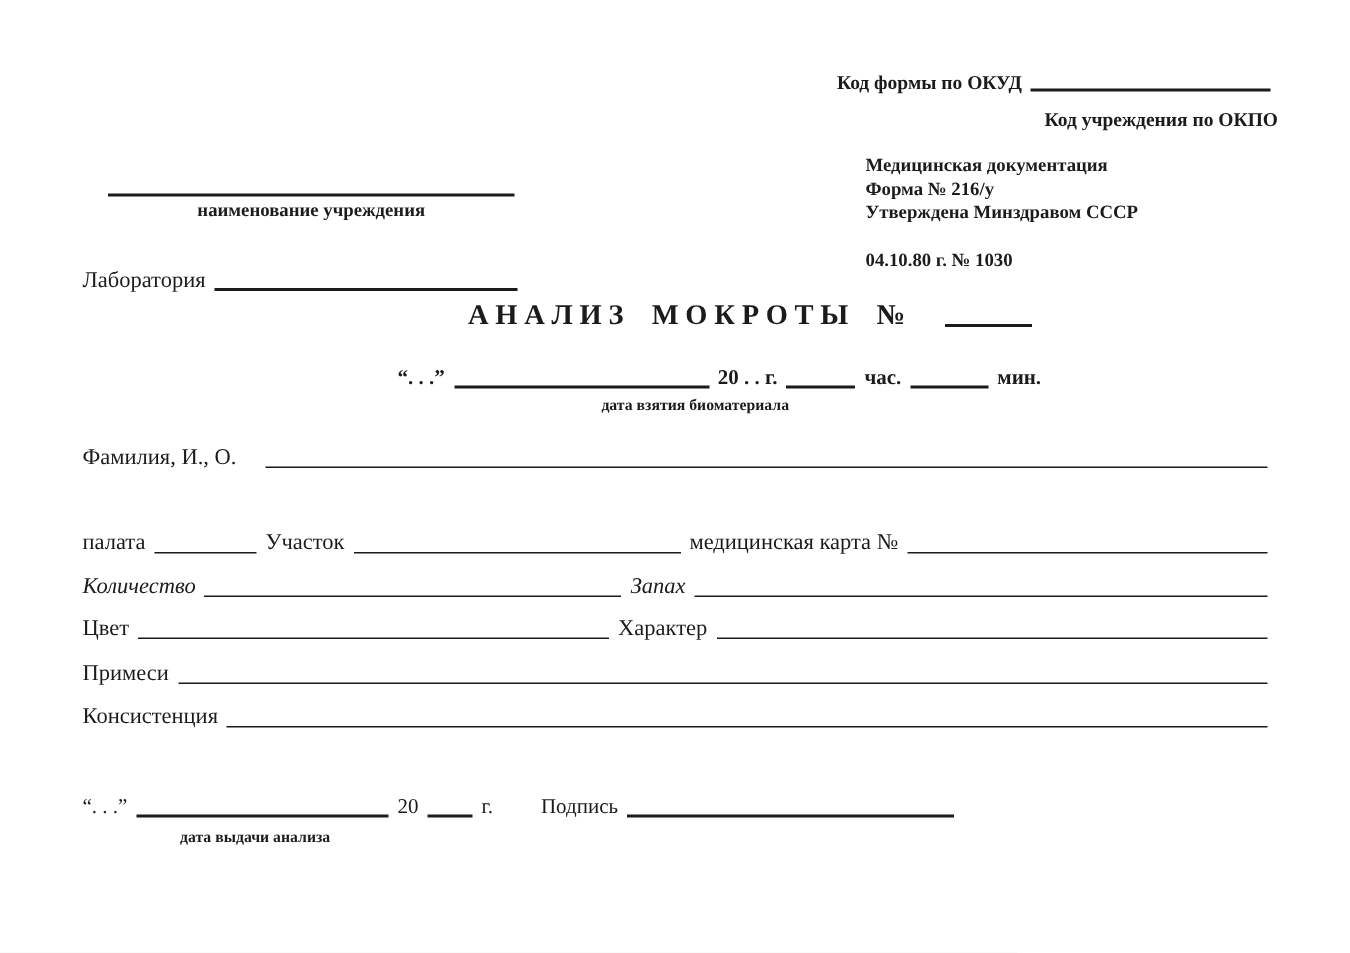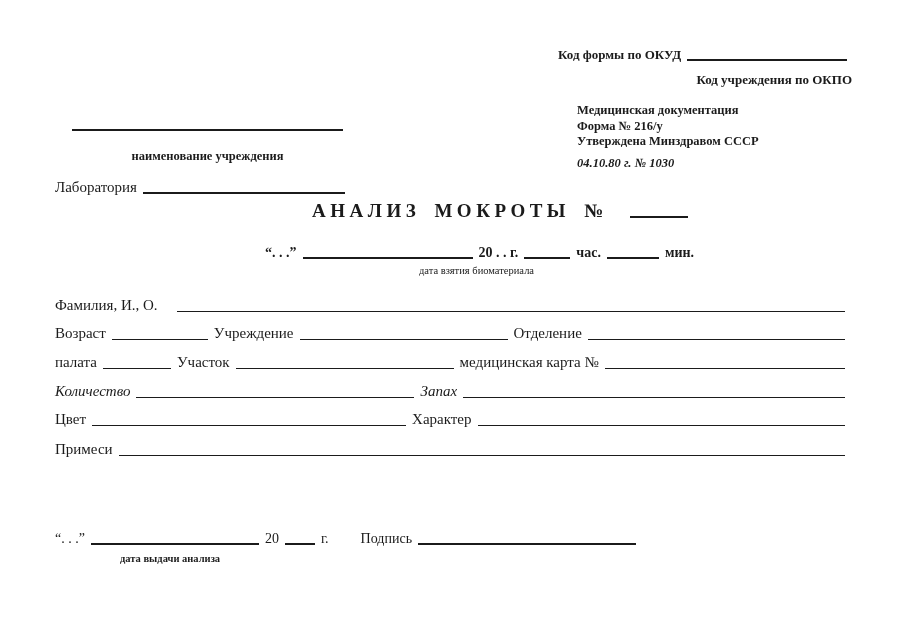--- a/index.html
+++ b/index.html
@@ -33,38 +33,38 @@
   }
   .ln.grow{flex:1 1 auto;}
   .ln.thick{border-bottom-width:2px;}
   .bold{font-weight:bold;}
   #doc-info{
     position:absolute;
     left:577px;top:103px;width:252px;
     font-weight:bold;font-size:12.5px;line-height:15.5px;
     text-align:left;
   }
-  #doc-info .l4{margin-top:6px;font-style:italic;}
+  #doc-info .l4{margin-top:16px;}
   #institution-line{
     position:absolute;left:72px;top:129px;width:271px;
     border-top:2px solid #1b1b1b;height:0;
   }
   #institution-caption{
     position:absolute;left:72px;top:133px;width:271px;
-    font-weight:bold;font-size:12.5px;text-align:center;margin-top:16px;
+    font-weight:bold;font-size:12.5px;text-align:center;
   }
   #form-title{
     position:absolute;left:312px;top:200px;
     display:flex;align-items:flex-end;gap:22px;
     font-weight:bold;font-size:19px;line-height:22px;
     letter-spacing:4.5px;word-spacing:5px;
   }
   #collection-caption{
-    position:absolute;left:399px;top:265px;width:155px;
-    font-weight:normal;font-size:10.5px;text-align:center;
+    position:absolute;left:386px;top:265px;width:155px;
+    font-weight:bold;font-size:10.5px;text-align:center;
   }
   #issue-caption{
     position:absolute;left:120px;top:553px;
     font-weight:bold;font-size:10.5px;
   }
 </style>
 </head>
 <body>
 
 <div id="sheet">
@@ -107,28 +107,20 @@
     <span class="ln thick" style="width:52px;"></span>
     <span class="lbl">мин.</span>
   </div>
   <div id="collection-caption">дата взятия биоматериала</div>
 
   <div class="row" style="left:55px;top:296px;right:55px;gap:19px;">
     <span class="lbl">Фамилия, И., О.</span>
     <span class="ln grow"></span>
   </div>
 
-  <div class="row" style="left:55px;top:324px;right:55px;">
-    <span class="lbl">Возраст</span>
-    <span class="ln" style="width:96px;"></span>
-    <span class="lbl">Учреждение</span>
-    <span class="ln" style="width:208px;"></span>
-    <span class="lbl">Отделение</span>
-    <span class="ln grow"></span>
-  </div>
 
   <div class="row" style="left:55px;top:353px;right:55px;align-items:center;">
     <span class="lbl">палата</span>
     <span class="ln" style="width:68px;"></span>
     <span class="lbl">Участок</span>
     <span class="ln" style="width:218px;"></span>
     <span class="lbl">медицинская карта №</span>
     <span class="ln grow"></span>
   </div>
 
@@ -144,20 +136,24 @@
     <span class="ln" style="width:314px;"></span>
     <span class="lbl">Характер</span>
     <span class="ln grow"></span>
   </div>
 
   <div class="row" style="left:55px;top:440px;right:55px;">
     <span class="lbl">Примеси</span>
     <span class="ln grow"></span>
   </div>
 
+  <div class="row" style="left:55px;top:469px;right:55px;">
+    <span class="lbl">Консистенция</span>
+    <span class="ln grow"></span>
+  </div>
 
   <div class="row" style="left:55px;top:529px;font-size:14px;">
     <span class="lbl">“. . .”</span>
     <span class="ln thick" style="width:168px;"></span>
     <span class="lbl">20</span>
     <span class="ln thick" style="width:30px;"></span>
     <span class="lbl">г.</span>
     <span class="lbl" style="margin-left:26px;">Подпись</span>
     <span class="ln thick" style="width:218px;"></span>
   </div>

